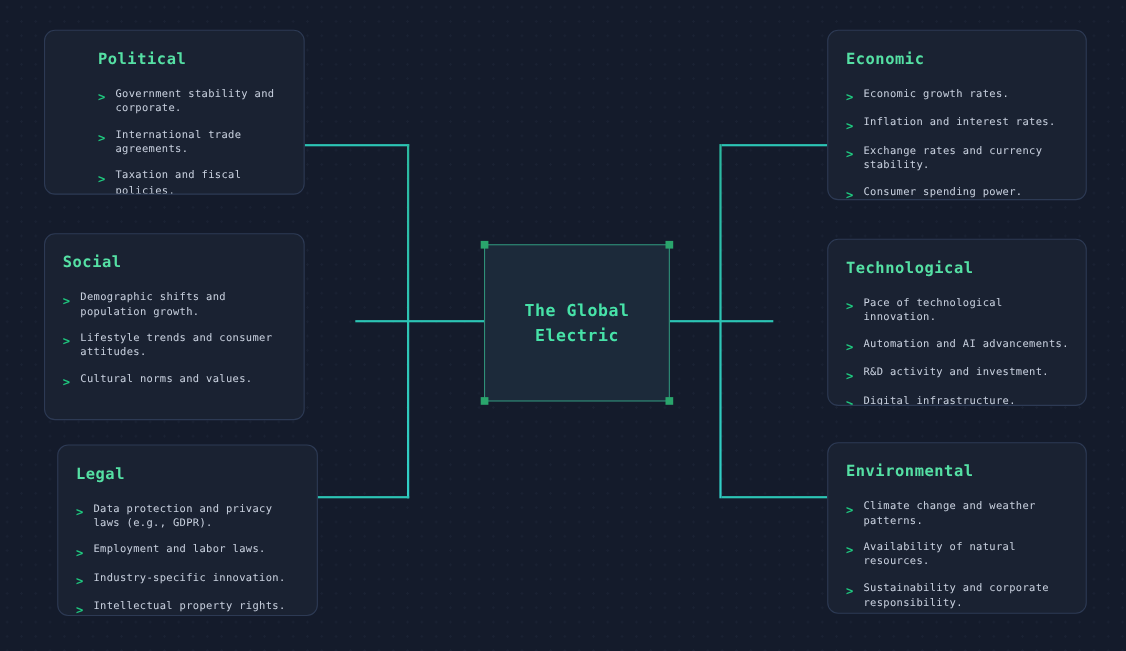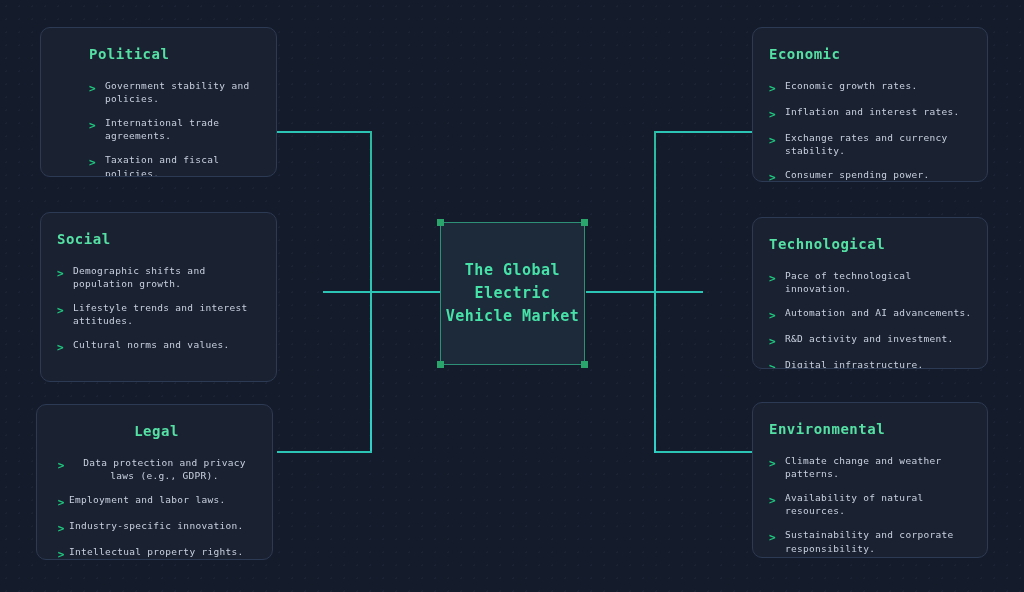--- a/index.html
+++ b/index.html
@@ -65,21 +65,21 @@
   }
   .conn{
     position:absolute;
     background:var(--line);
     z-index:1;
   }
   .conn.v{width:2px;background:linear-gradient(180deg,#2bb9a0 0%,#31d0c8 100%);}
   .conn.h{height:2px;}
   .center-node{
     position:absolute;
-    left:440px;top:222px;width:145px;height:143px;
+    left:440px;top:222px;width:169px;height:143px;
     background:var(--center-bg);
     border:1px solid var(--center-border);
     display:flex;
     flex-direction:column;
     align-items:center;
     justify-content:center;
     z-index:3;
   }
   .center-title-line{
     color:#47e2a8;
@@ -110,21 +110,21 @@
   <div class="conn h" style="left:323px;top:291px;width:117px;"></div>
   <div class="conn h" style="left:656px;top:131px;width:96px;"></div>
   <div class="conn v" style="left:654px;top:131px;height:322px;"></div>
   <div class="conn h" style="left:656px;top:451px;width:96px;"></div>
   <div class="conn h" style="left:586px;top:291px;width:117px;"></div>
 
   <section class="node" style="left:40px;top:27px;width:237px;height:150px;padding-left:48px;">
     <h2 class="node-title">Political</h2>
     <div class="item">
       <span class="bullet">&gt;</span>
-      <span class="item-text">Government stability and policies.</span>
+      <span class="item-text">Government stability and corporate.</span>
     </div>
     <div class="item">
       <span class="bullet">&gt;</span>
       <span class="item-text">International trade agreements.</span>
     </div>
     <div class="item">
       <span class="bullet">&gt;</span>
       <span class="item-text">Taxation and fiscal policies.</span>
     </div>
     <div class="item">
@@ -134,29 +134,29 @@
   </section>
 
   <section class="node" style="left:40px;top:212px;width:237px;height:170px;">
     <h2 class="node-title">Social</h2>
     <div class="item">
       <span class="bullet">&gt;</span>
       <span class="item-text">Demographic shifts and population growth.</span>
     </div>
     <div class="item">
       <span class="bullet">&gt;</span>
-      <span class="item-text">Lifestyle trends and interest attitudes.</span>
+      <span class="item-text">Lifestyle trends and consumer attitudes.</span>
     </div>
     <div class="item">
       <span class="bullet">&gt;</span>
       <span class="item-text">Cultural norms and values.</span>
     </div>
   </section>
 
-  <section class="node" style="left:36px;top:404px;width:237px;height:156px;text-align:center;">
+  <section class="node" style="left:52px;top:404px;width:237px;height:156px;">
     <h2 class="node-title">Legal</h2>
     <div class="item">
       <span class="bullet">&gt;</span>
       <span class="item-text">Data protection and privacy laws (e.g., GDPR).</span>
     </div>
     <div class="item">
       <span class="bullet">&gt;</span>
       <span class="item-text">Employment and labor laws.</span>
     </div>
     <div class="item">
@@ -226,16 +226,15 @@
 
   </section>
 
   <div class="center-node">
     <span class="handle tl"></span>
     <span class="handle tr"></span>
     <span class="handle bl"></span>
     <span class="handle br"></span>
     <span class="center-title-line">The Global</span>
     <span class="center-title-line">Electric</span>
-    <span class="center-title-line">Vehicle Market</span>
   </div>
 
 </div>
 
 </body></html>

